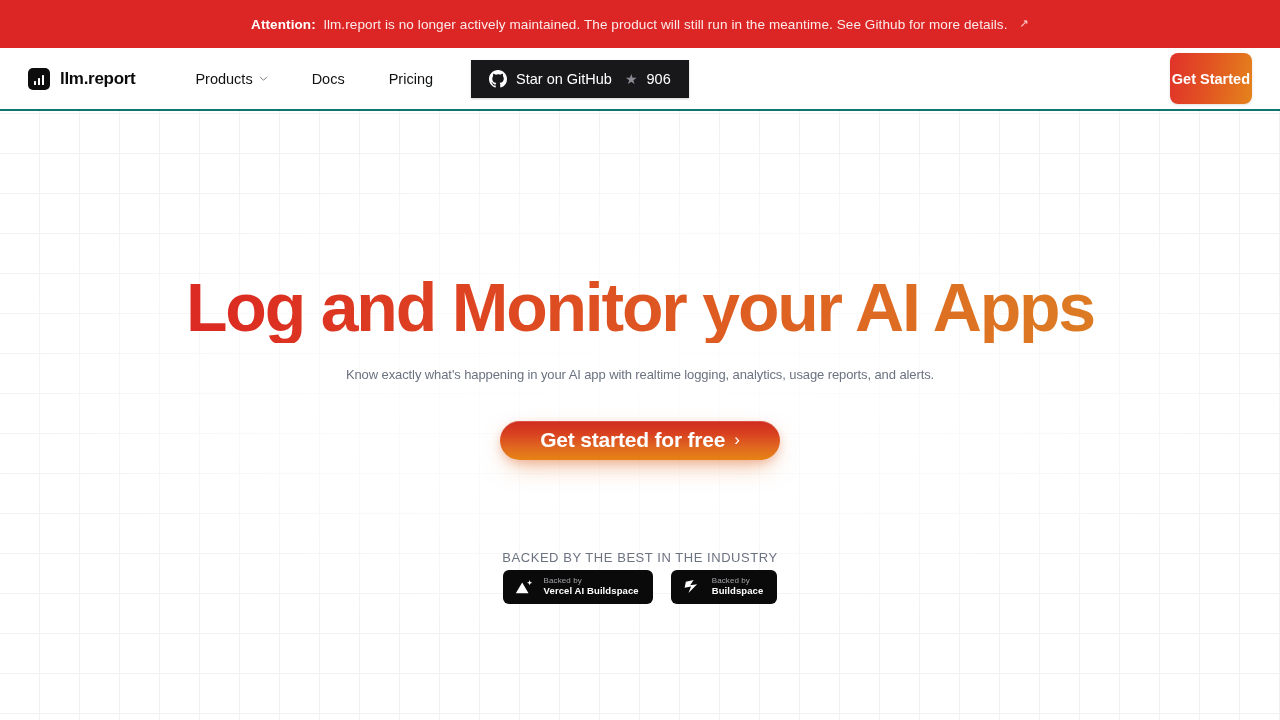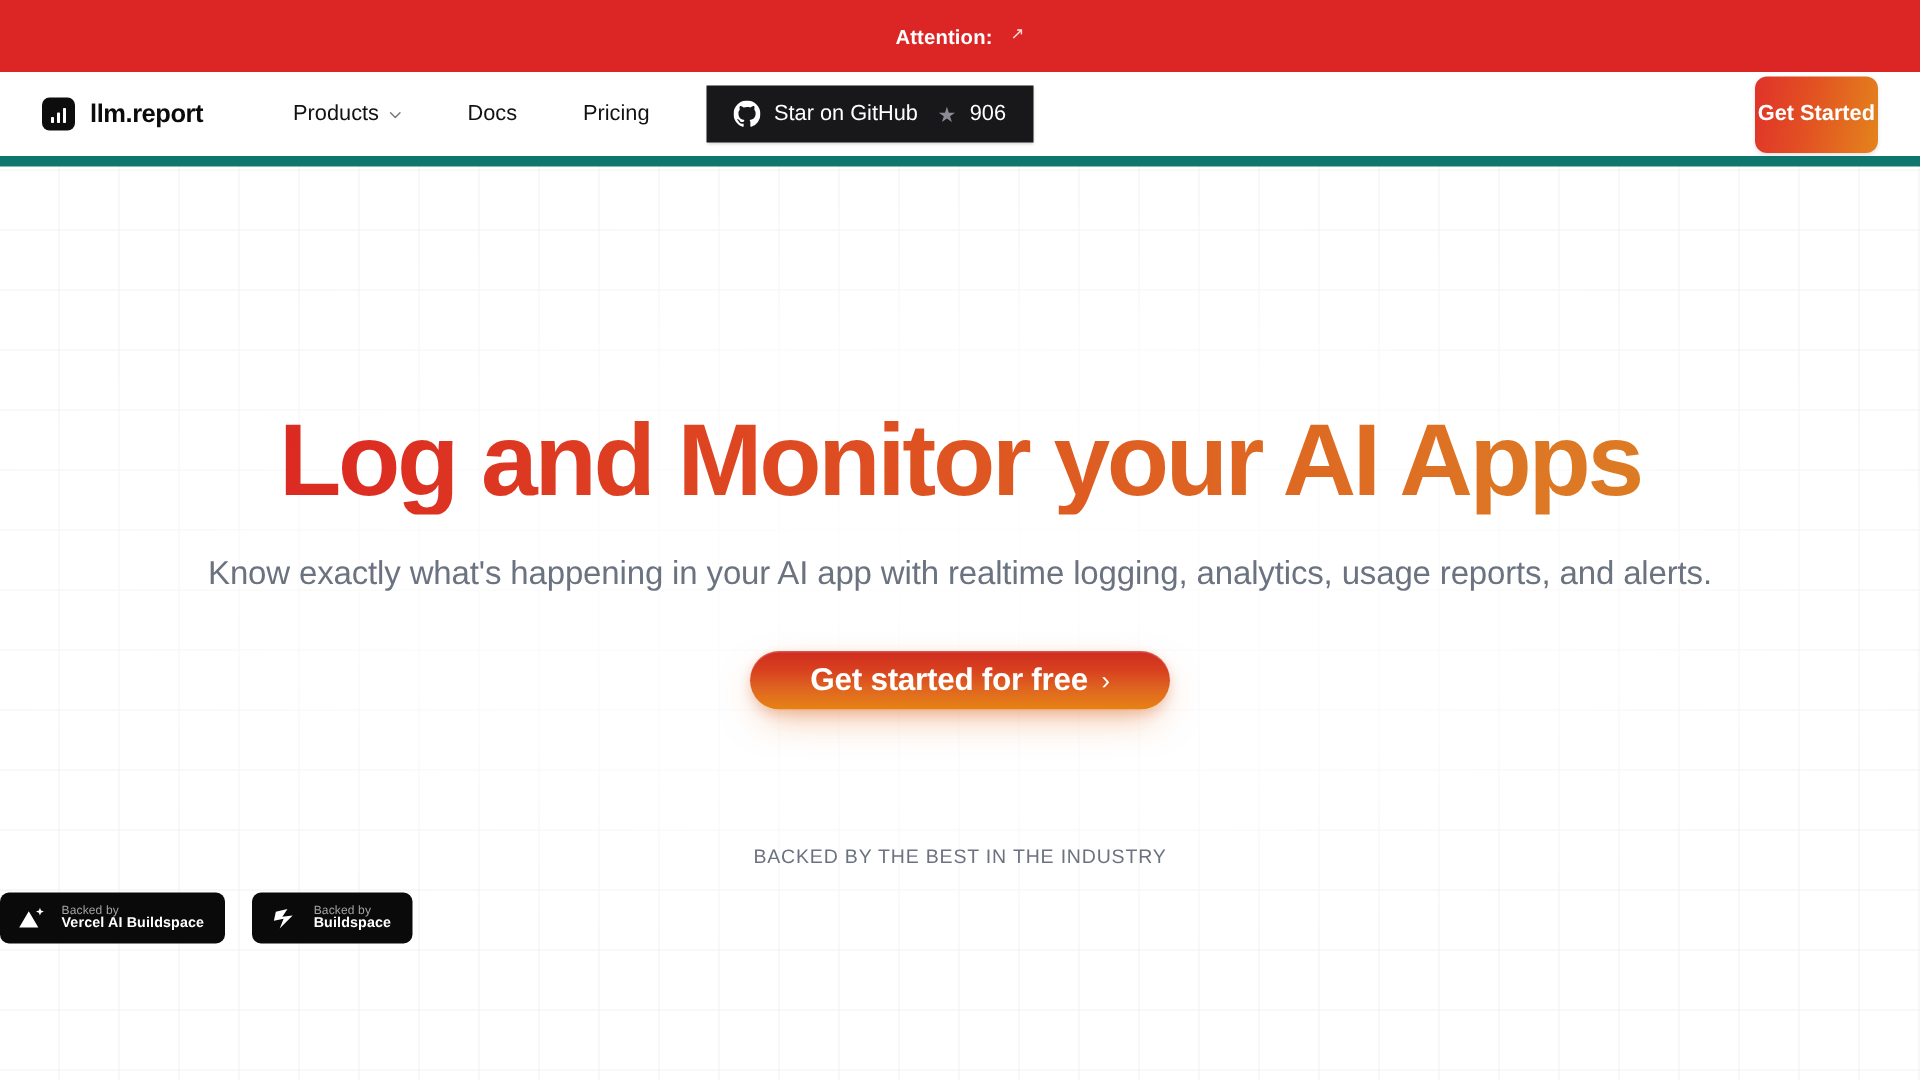--- a/index.html
+++ b/index.html
@@ -35,21 +35,21 @@
 
   
   header{
     height:63px;
     background:#ffffff;
     display:flex;
     align-items:center;
     padding:0 28px;
     position:relative;
     z-index:30;
-    border-bottom:7px solid #0f766e;
+    border-bottom:2px solid #0f766e;
   }
   .brand{ display:flex; align-items:center; gap:10px; margin-right:38px; }
   .brand-mark{
     width:22px; height:22px; border-radius:5px; background:#0d0d0d;
     display:flex; align-items:flex-end; justify-content:center;
     padding-bottom:5px; gap:1.5px;
   }
   .brand-mark i{ display:block; width:2.5px; background:#ffffff; border-radius:0.5px; }
   .brand-mark i:nth-child(1){ height:4px; }
   .brand-mark i:nth-child(2){ height:7px; }
@@ -116,21 +116,21 @@
     letter-spacing:-2.2px;
     background:linear-gradient(95deg,#DA2420 0%, #DC2C22 18%, #DE4B22 42%, #DE6322 62%, #DD7724 80%, #DC8222 100%);
     -webkit-background-clip:text;
     background-clip:text;
     color:transparent;
     -webkit-text-fill-color:transparent;
   }
 
   p.subhead{
     margin-top:22px;
-    font-size:22px;
+    font-size:13px;
     line-height:1.5;
     color:#6b7280;
     font-weight:400;
     letter-spacing:-0.1px;
   }
 
   .cta-wrap{ margin-top:36px; display:flex; justify-content:center; }
   .cta-big{
     position:relative;
     height:39px;
@@ -151,22 +151,22 @@
   
   .backers{ margin-top:90px; }
   .backers-label{
     font-size:13px;
     letter-spacing:0.55px;
     color:#6b7280;
     font-weight:400;
     text-transform:uppercase;
   }
   .badges{
-    margin-top:17px;
-    display:flex; gap:18px;
+    margin-top:5px;
+    display:flex; justify-content:center; gap:18px;
   }
   .badge{
     height:34px;
     background:#0a0a0a;
     border-radius:6px;
     display:flex; align-items:center;
     padding:0 14px 0 11px;
     gap:10px;
     cursor:pointer;
   }
@@ -174,20 +174,21 @@
   .badge-txt{ text-align:left; line-height:1.08; }
   .badge-top{ font-size:8px; color:#a3a3a8; font-weight:400; display:block; letter-spacing:.1px; }
   .badge-main{ font-size:9.5px; color:#ffffff; font-weight:700; display:block; letter-spacing:.1px; }
 </style>
 </head>
 <body>
 
 <div class="banner">
   <div class="banner-inner">
     <span class="banner-strong">Attention:</span>
+    <span class="banner-text">llm.report is no longer actively maintained. The product will still run in the meantime. See Github for more details.</span>
     <span class="banner-arrow">↗</span>
   </div>
 </div>
 
 <header>
 
   <div class="brand">
     <span class="brand-mark">
         <i></i>
         <i></i>

